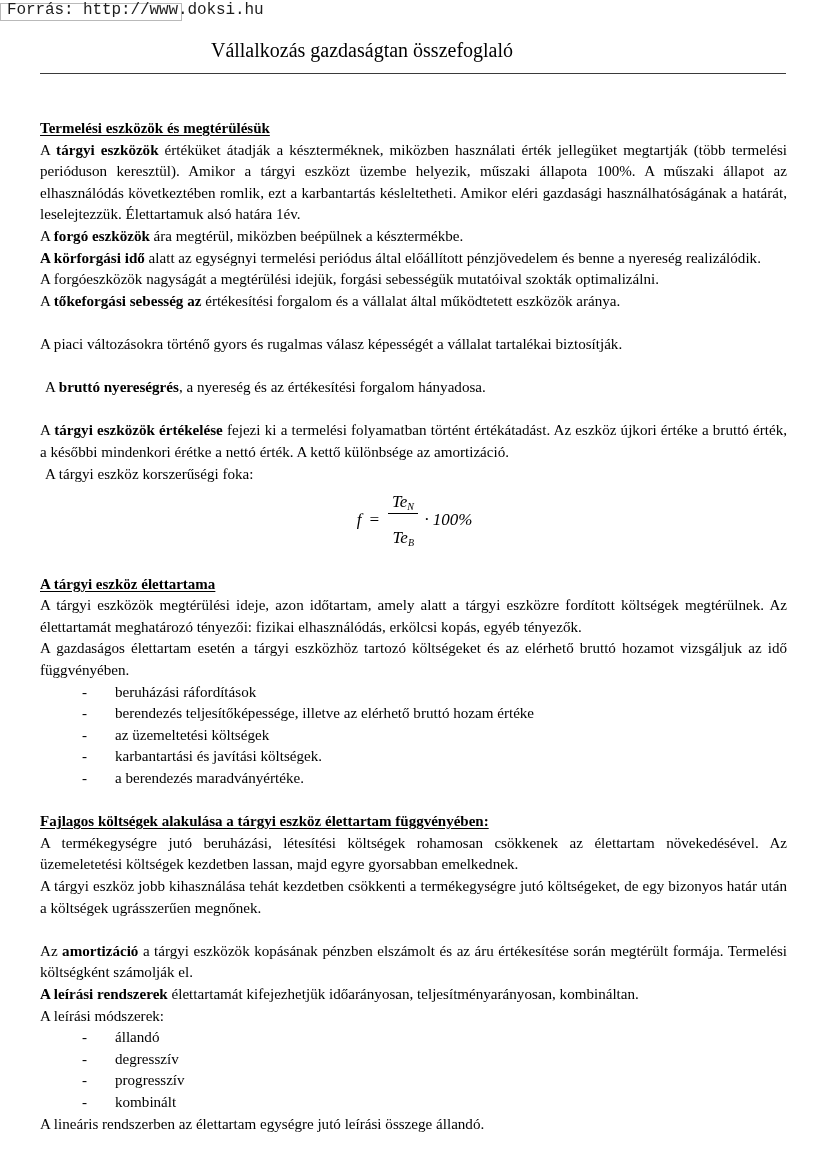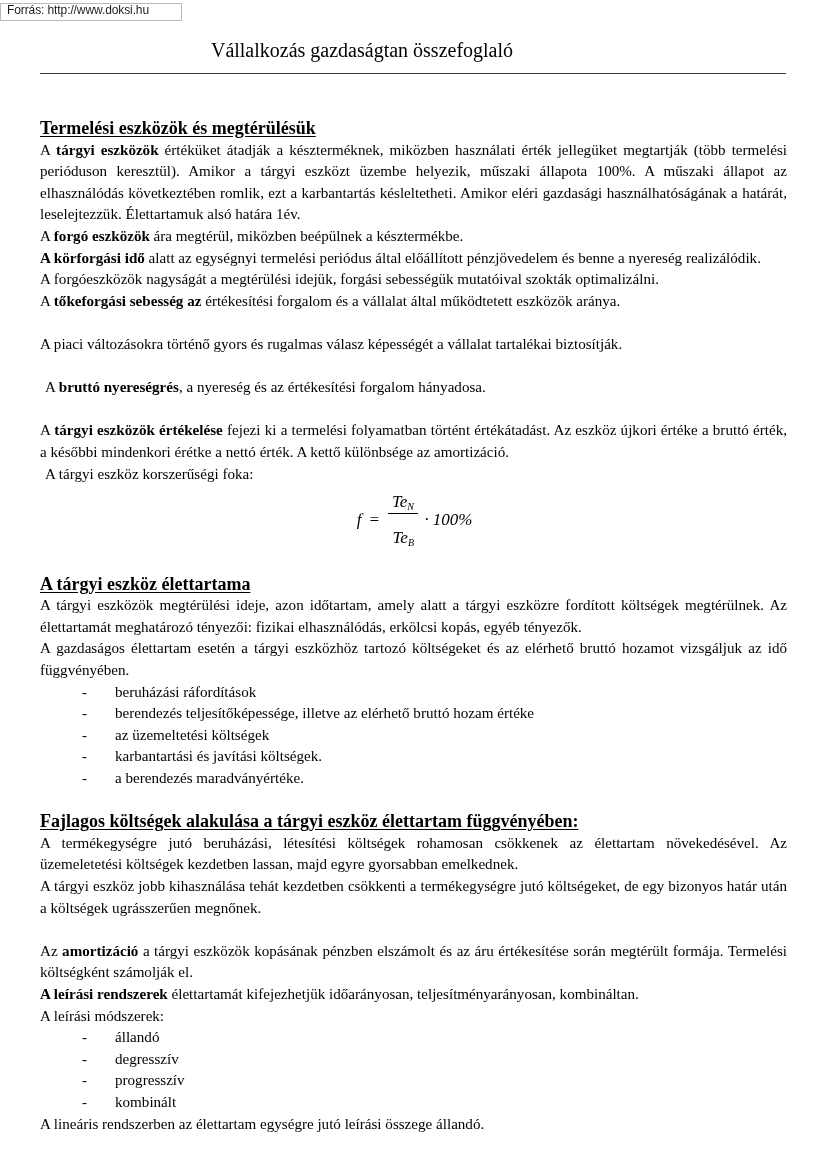--- a/index.html
+++ b/index.html
@@ -27,22 +27,22 @@
     width: 182px;
     height: 18px;
     border: 1px solid #b9b9b9;
     box-sizing: border-box;
     background: #ffffff;
   }
   .source-text {
     position: absolute;
     left: 7px;
     top: 4px;
-    font-family: Liberation Sans, sans-serif;
-    font-size: 12px;
+    font-family: Liberation Mono, monospace;
+    font-size: 16px;
     line-height: 12px;
     color: #1d1d1d;
     white-space: nowrap;
     letter-spacing: -0.1px;
   }
   
   .doc-title {
     position: absolute;
     left: 0;
     top: 38px;
@@ -71,21 +71,21 @@
     line-height: 21.6px;
     text-align: justify;
   }
   p {
     margin: 0;
     text-align: justify;
   }
   p.nojust { text-align: left; }
   h3.section-head {
     margin: 0;
-    font-size: 18px;
+    font-size: 15px;
     line-height: 21.6px;
     font-weight: bold;
     text-decoration: underline;
     text-underline-offset: 2px;
     text-align: left;
   }
   .b { font-weight: bold; margin-top: 40px; }
   .spacer { height: 21.6px; }
   .lead-sp { display: inline-block; width: 5px; }
   

